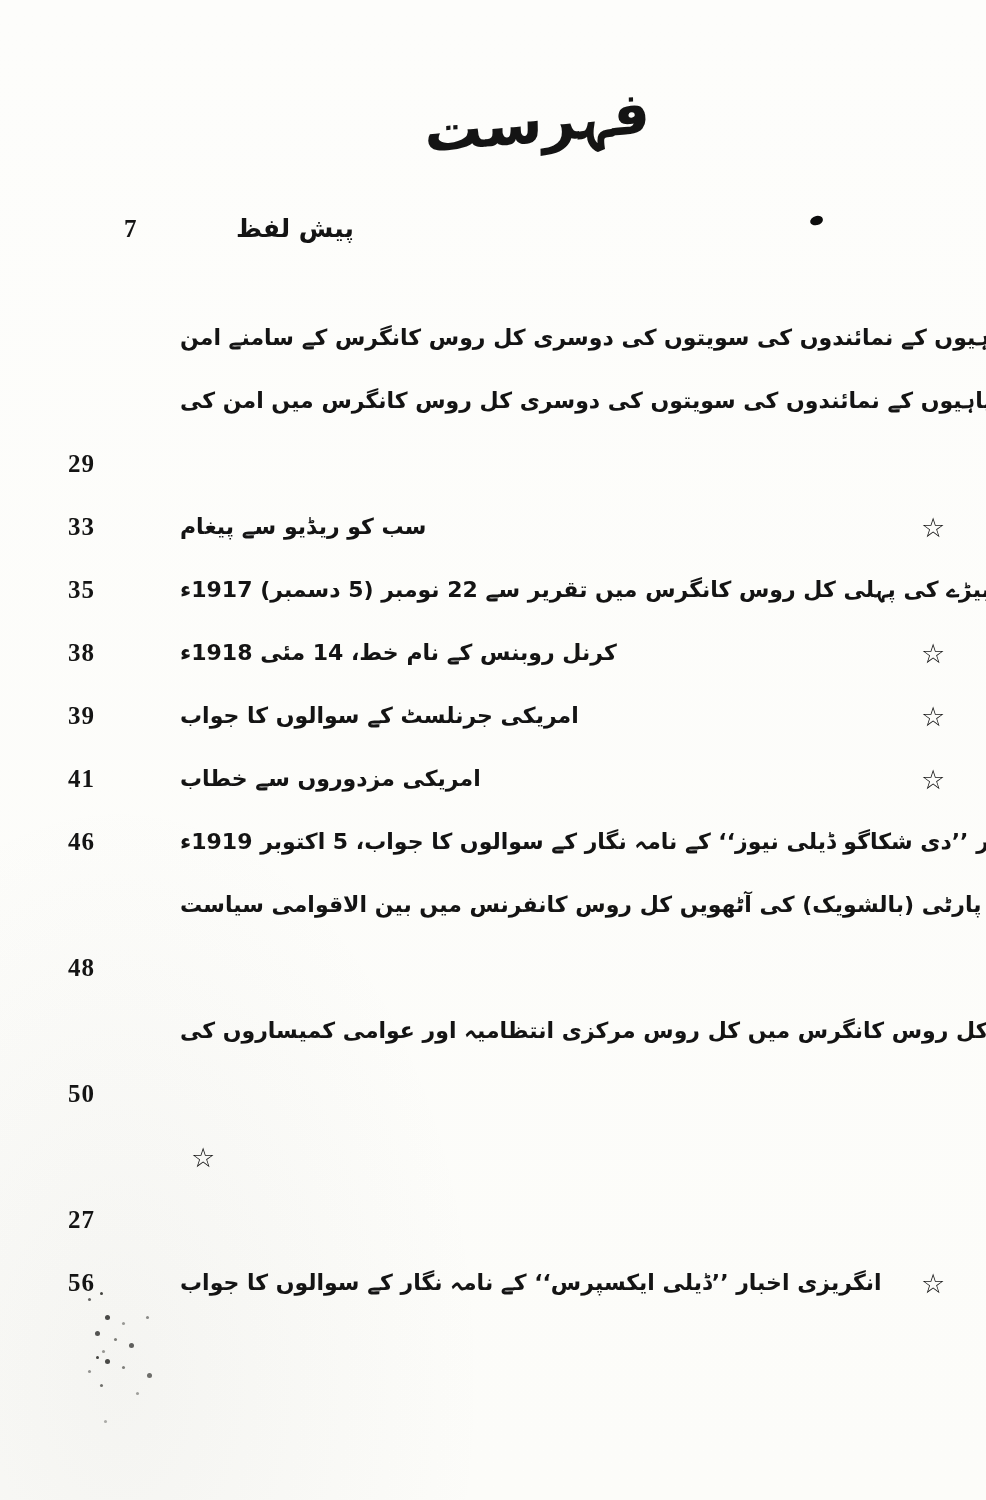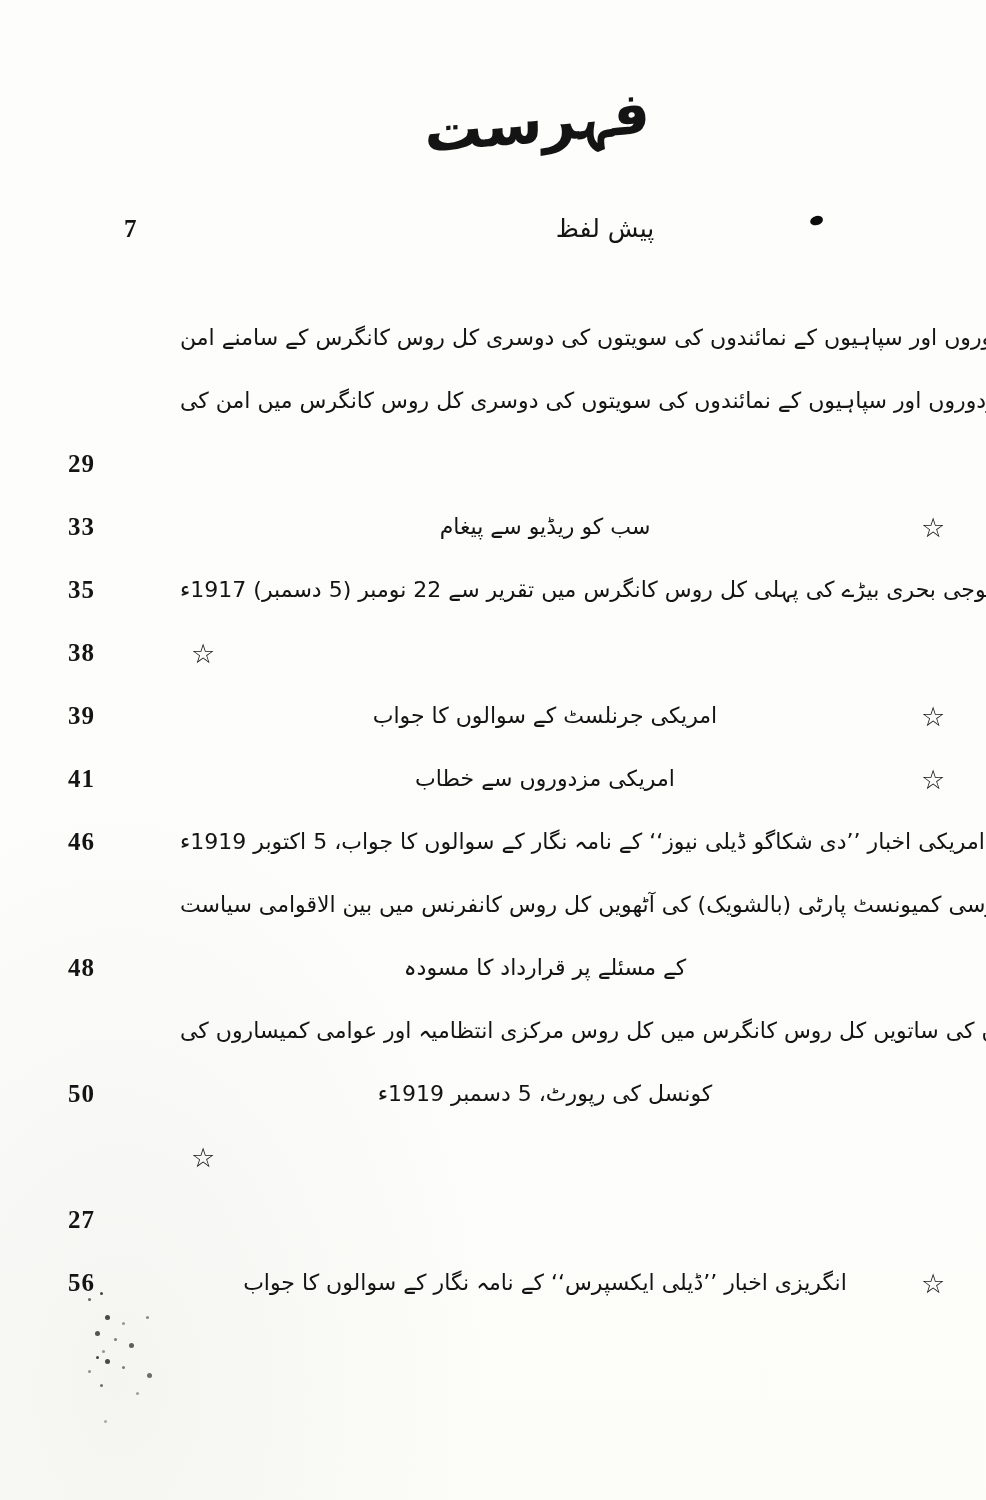--- a/index.html
+++ b/index.html
@@ -43,22 +43,22 @@
     font-family:"Liberation Serif", serif;
     font-weight:bold;
     font-size:25px;
     letter-spacing:1px;
     text-align:left;
     flex:0 0 auto;
   }
   .txt {
     flex:1 1 auto;
     direction:rtl;
-    text-align:center;
-    font-weight:normal;
+    text-align:left;
+    font-weight:bold;
     font-size:22px;
     white-space:nowrap;
     line-height:1.3;
   }
   .starcol {
     flex:0 0 auto;
     width:46px;
     text-align:center;
     font-size:27px;
     line-height:1;
@@ -163,20 +163,21 @@
       <div class="row">
         <span class="num">35</span>
         <span class="txt">فوجی بحری بیڑے کی پہلی کل روس کانگرس میں تقریر سے 22 نومبر (5 دسمبر) 1917ء</span>
 
       </div>
     </div>
 
     <div class="entry">
       <div class="row">
         <span class="num">38</span>
+        <span class="txt">کرنل روبنس کے نام خط، 14 مئی 1918ء</span>
         <span class="starcol">☆</span>
       </div>
     </div>
 
     <div class="entry">
       <div class="row">
         <span class="num">39</span>
         <span class="txt">امریکی جرنلسٹ کے سوالوں کا جواب</span>
         <span class="starcol">☆</span>
       </div>
@@ -199,34 +200,32 @@
     </div>
 
     <div class="entry">
       <div class="row">
         <span class="num"></span>
         <span class="txt">روسی کمیونسٹ پارٹی (بالشویک) کی آٹھویں کل روس کانفرنس میں بین الاقوامی سیاست</span>
 
       </div>
       <div class="row">
         <span class="num">48</span>
-        <span class="txt">کے مسئلے پر قرارداد کا مسودہ</span>
         <span class="starcol"></span>
       </div>
     </div>
 
     <div class="entry">
       <div class="row">
         <span class="num"></span>
         <span class="txt">سوویتوں کی ساتویں کل روس کانگرس میں کل روس مرکزی انتظامیہ اور عوامی کمیساروں کی</span>
 
       </div>
       <div class="row">
         <span class="num">50</span>
-        <span class="txt">کونسل کی رپورٹ، 5 دسمبر 1919ء</span>
         <span class="starcol"></span>
       </div>
     </div>
 
     <div class="entry">
       <div class="row">
         <span class="num"></span>
         <span class="starcol">☆</span>
       </div>
       <div class="row">

